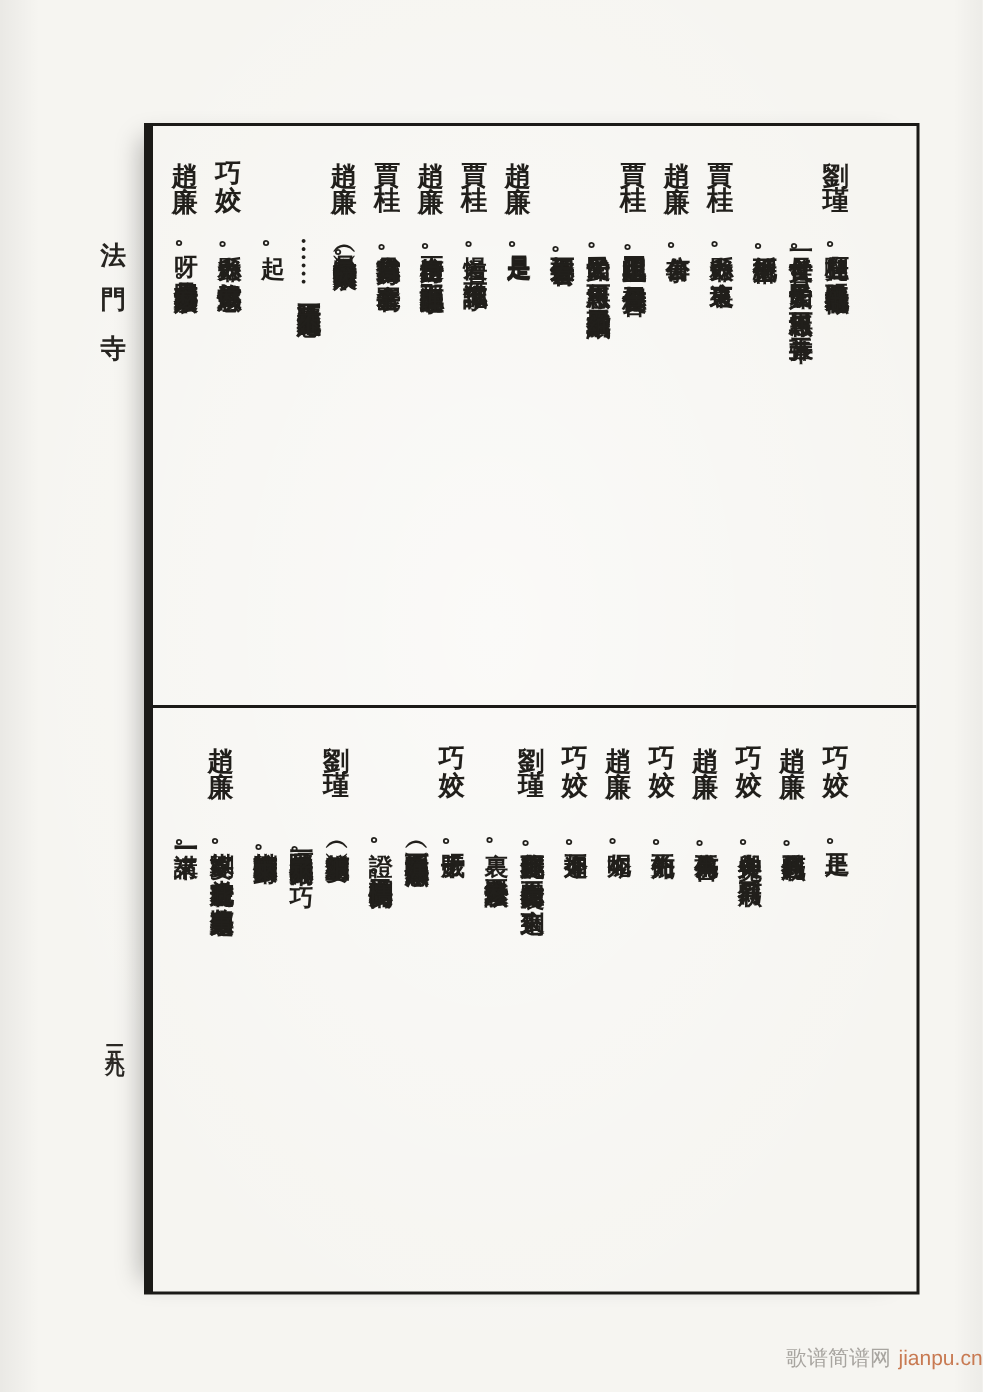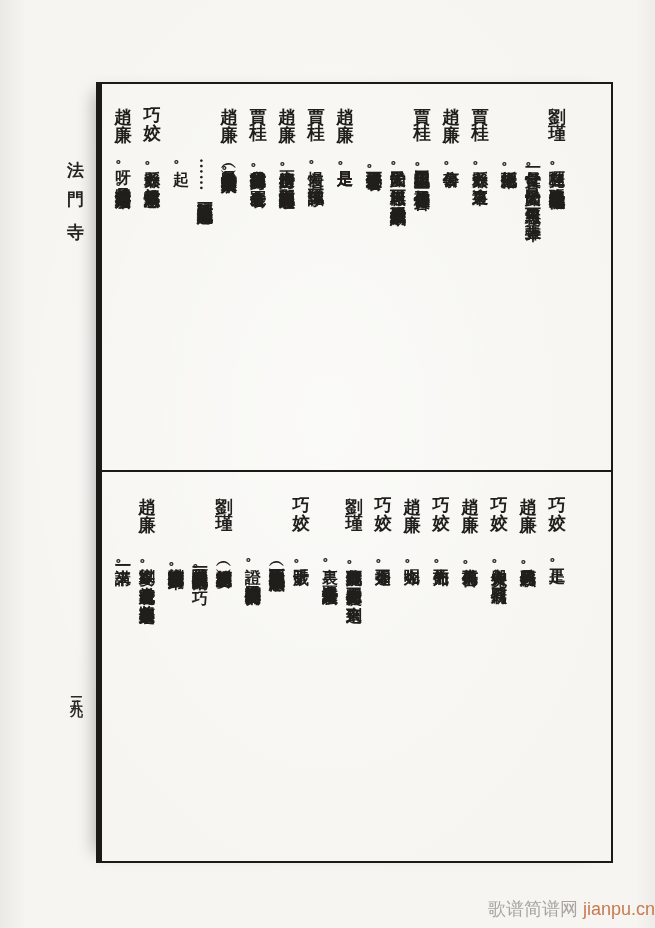--- a/index.html
+++ b/index.html
@@ -51,23 +51,23 @@
     color:#262420;white-space:nowrap;
   }
   .margin-pagenum{
     position:absolute;left:67px;top:686px;
     writing-mode:vertical-rl;
     font-size:13px;font-weight:600;letter-spacing:4px;
     color:#2b2925;white-space:nowrap;
   }
   
   .watermark{
-    position:absolute;left:488px;top:897px;
+    position:absolute;left:524px;top:897px;
     font-family:"Liberation Sans","DejaVu Sans",sans-serif;
-    font-size:18px;white-space:nowrap;
+    font-size:14px;white-space:nowrap;
   }
   .wm-cn{color:#a8a5a0;}
   .wm-url{color:#c87a52;margin-left:5px;}
 </style>
 </head>
 <body>
 
 <div class="page">
 
   <div class="margin-title">法門寺</div>

